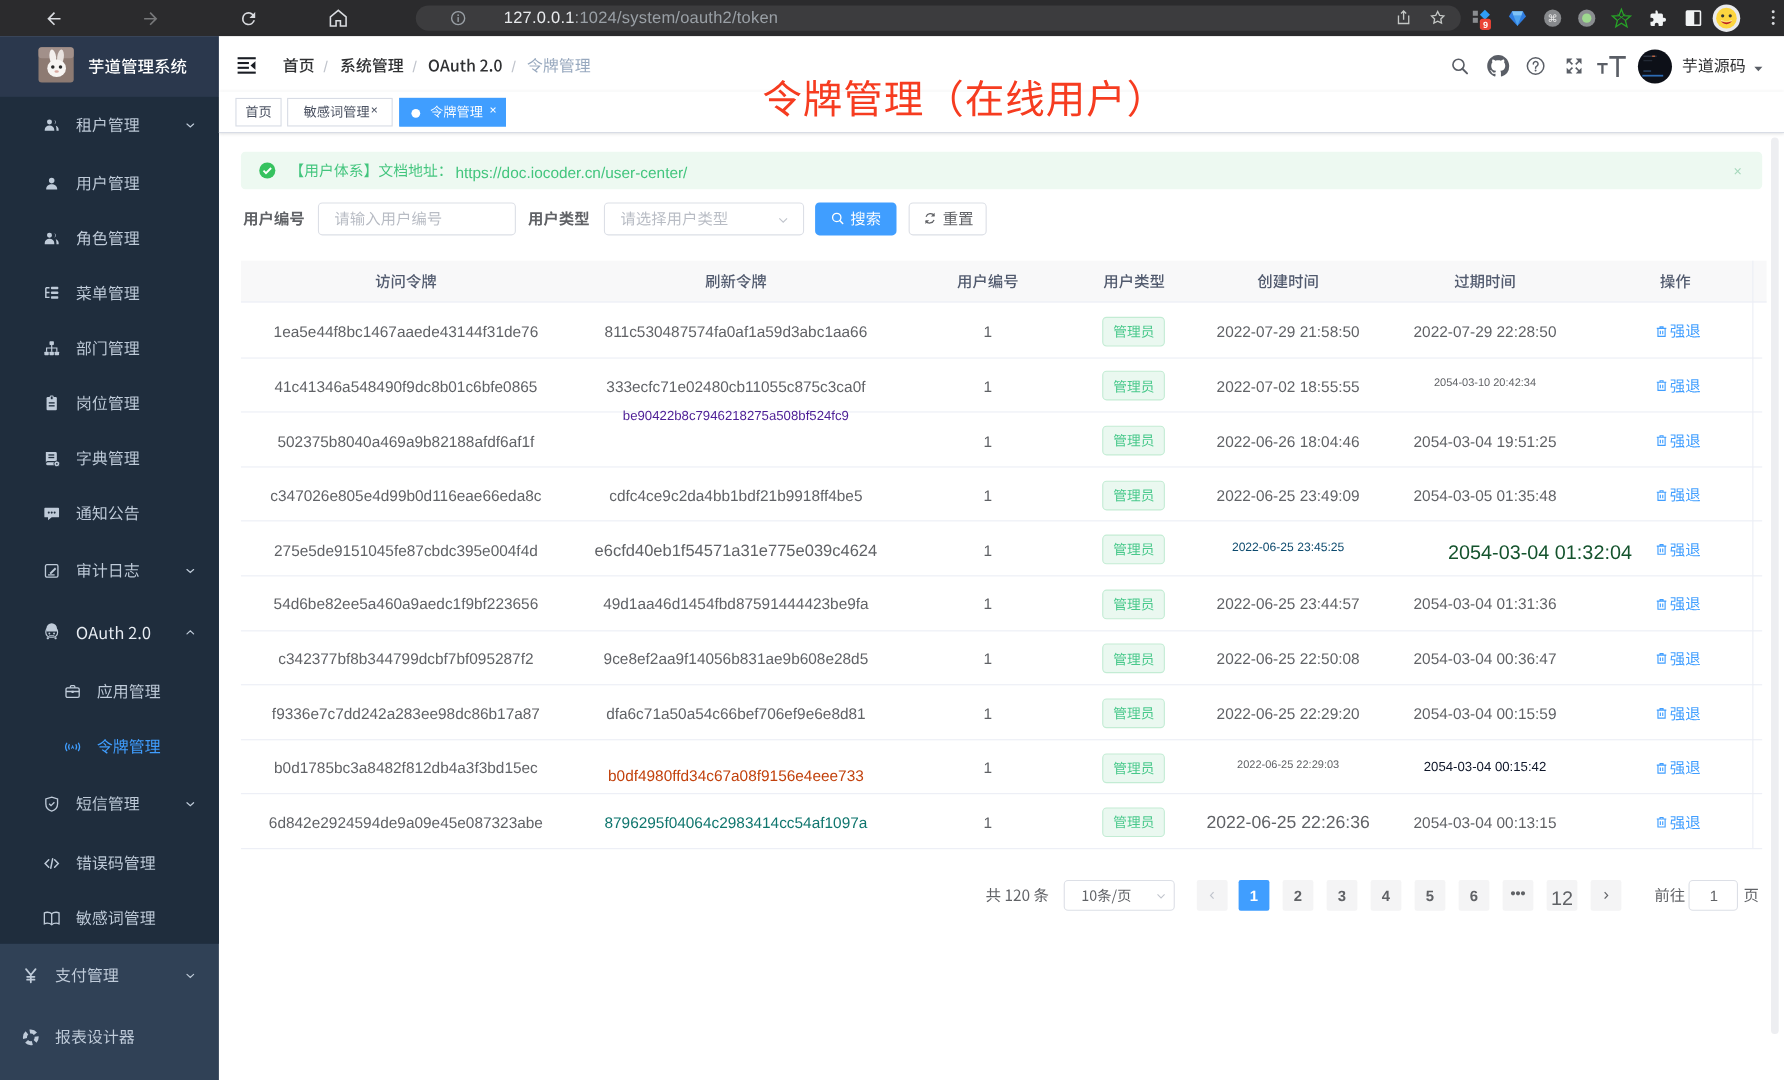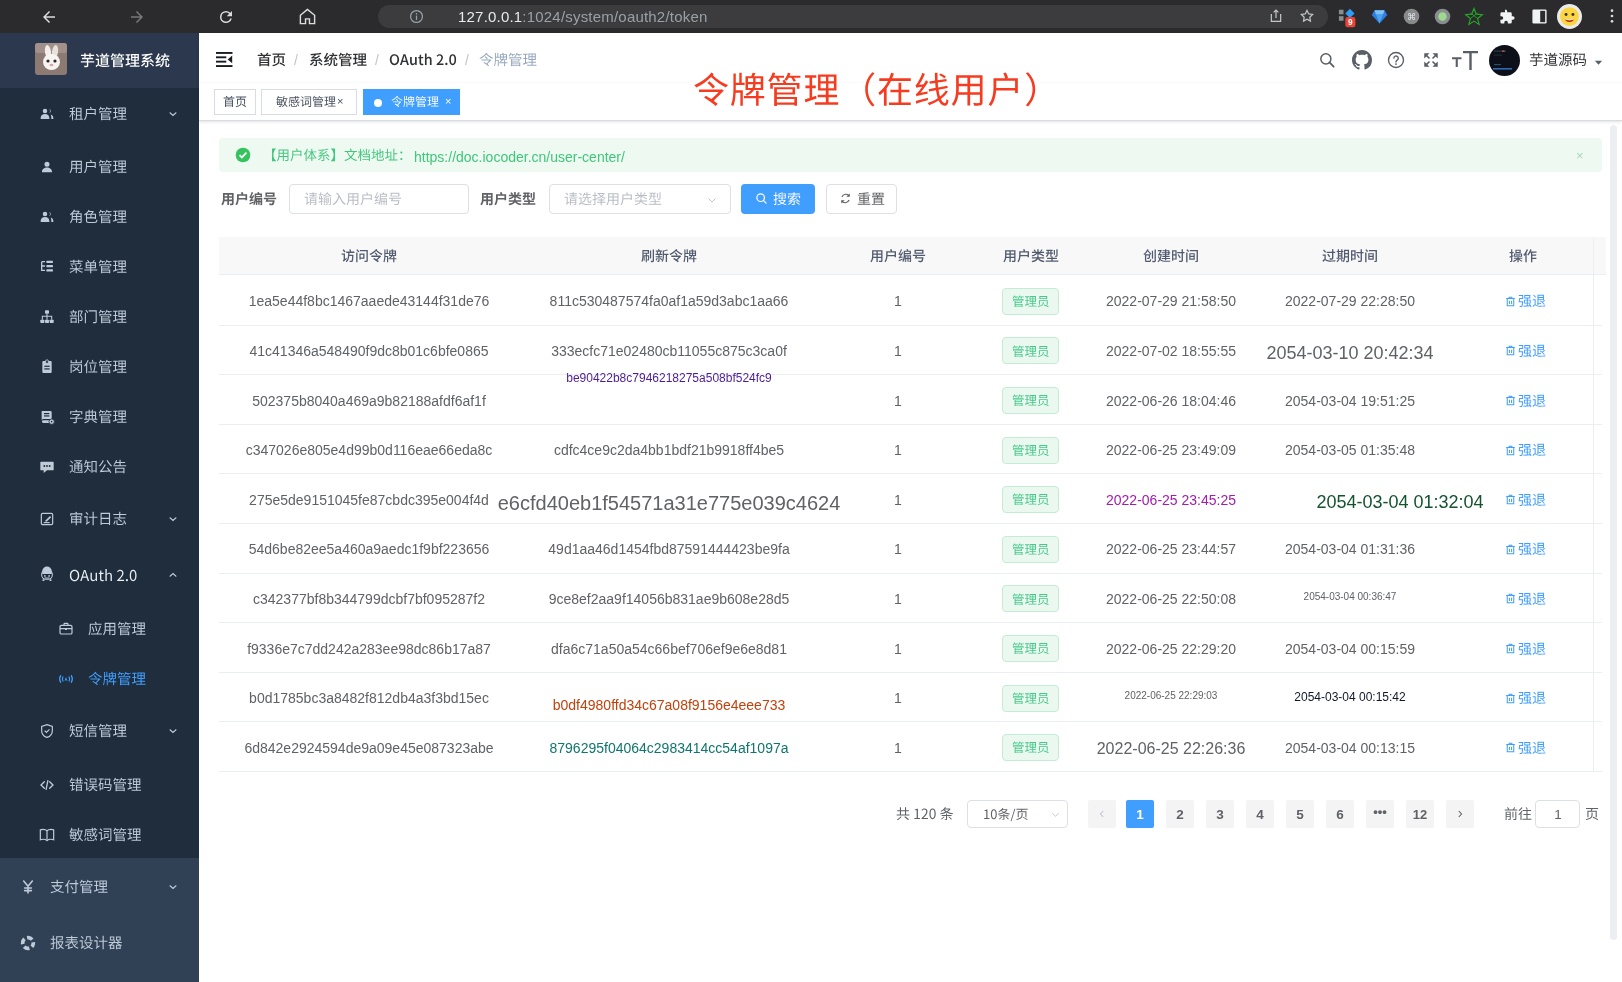--- a/index.html
+++ b/index.html
@@ -811,21 +811,21 @@
     <div class="lat" style="left:898px;top:342.9px;font-size:14px;color:#606266;transform:translateX(-50%)">1</div>
     <div class="abs" style="left:1002px;top:337.4px;width:57px;height:27px;background:#eaf8f0;border:1px solid #c3ecd4;border-radius:4px"></div>
     <svg class="t" style="left:1012.2px;top:355.5px">
       <g transform="scale(0.01250)" fill="#47c88a">
         <use href="#r7ba1"></use>
         <use href="#r7406" x="1000"></use>
         <use href="#r5458" x="2000"></use>
       </g>
     </svg>
     <div class="lat" style="left:1171px;top:342.9px;font-size:14px;color:#606266;transform:translateX(-50%)">2022-07-02 18:55:55</div>
-    <div class="lat" style="left:1350px;top:342.9px;font-size:18px;color:#606266;transform:translateX(-50%)">2054-03-10 20:42:34</div>
+    <div class="lat" style="left:1350px;top:342.9px;font-size:10px;color:#606266;transform:translateX(-50%)">2054-03-10 20:42:34</div>
     <svg class="ic" style="left:1504px;top:344.4px" width="13" height="13" viewBox="0 0 24 24" fill="none" stroke="#409eff" stroke-width="1.9">
 <path d="M4 6.5h16M9.5 6V4h5v2M6 6.5V20h12V6.5M10 10.5v6M14 10.5v6"></path>
     </svg>
     <svg class="t" style="left:1517.5px;top:356.0px">
       <g transform="scale(0.01400)" fill="#409eff">
         <use href="#r5f3a"></use>
         <use href="#r9000" x="1000"></use>
       </g>
     </svg>
     <div class="abs" style="left:219px;top:423.8px;width:1383px;height:1px;background:#ebeef5"></div>
@@ -869,31 +869,31 @@
 <path d="M4 6.5h16M9.5 6V4h5v2M6 6.5V20h12V6.5M10 10.5v6M14 10.5v6"></path>
     </svg>
     <svg class="t" style="left:1517.5px;top:455.2px">
       <g transform="scale(0.01400)" fill="#409eff">
         <use href="#r5f3a"></use>
         <use href="#r9000" x="1000"></use>
       </g>
     </svg>
     <div class="abs" style="left:219px;top:523.0px;width:1383px;height:1px;background:#ebeef5"></div>
     <div class="lat" style="left:369px;top:491.7px;font-size:14px;color:#606266;transform:translateX(-50%)">275e5de9151045fe87cbdc395e004f4d</div>
-    <div class="lat" style="left:669px;top:491.7px;font-size:20px;color:#606266;transform:translateX(-50%)">e6cfd40eb1f54571a31e775e039c4624</div>
+    <div class="lat" style="left:669px;top:491.7px;font-size:15px;color:#606266;transform:translateX(-50%)">e6cfd40eb1f54571a31e775e039c4624</div>
     <div class="lat" style="left:898px;top:491.7px;font-size:14px;color:#606266;transform:translateX(-50%)">1</div>
     <div class="abs" style="left:1002px;top:486.2px;width:57px;height:27px;background:#eaf8f0;border:1px solid #c3ecd4;border-radius:4px"></div>
     <svg class="t" style="left:1012.2px;top:504.3px">
       <g transform="scale(0.01250)" fill="#47c88a">
         <use href="#r7ba1"></use>
         <use href="#r7406" x="1000"></use>
         <use href="#r5458" x="2000"></use>
       </g>
     </svg>
-    <div class="lat" style="left:1171px;top:491.7px;font-size:14px;color:#a21caf;transform:translateX(-50%)">2022-06-25 23:45:25</div>
+    <div class="lat" style="left:1171px;top:491.7px;font-size:11px;color:#0c4a6e;transform:translateX(-50%)">2022-06-25 23:45:25</div>
     <div class="lat" style="left:1400px;top:491.7px;font-size:18px;color:#14532d;transform:translateX(-50%)">2054-03-04 01:32:04</div>
     <svg class="ic" style="left:1504px;top:493.2px" width="13" height="13" viewBox="0 0 24 24" fill="none" stroke="#409eff" stroke-width="1.9">
 <path d="M4 6.5h16M9.5 6V4h5v2M6 6.5V20h12V6.5M10 10.5v6M14 10.5v6"></path>
     </svg>
     <svg class="t" style="left:1517.5px;top:504.8px">
       <g transform="scale(0.01400)" fill="#409eff">
         <use href="#r5f3a"></use>
         <use href="#r9000" x="1000"></use>
       </g>
     </svg>
@@ -926,21 +926,21 @@
     <div class="lat" style="left:898px;top:590.9px;font-size:14px;color:#606266;transform:translateX(-50%)">1</div>
     <div class="abs" style="left:1002px;top:585.4px;width:57px;height:27px;background:#eaf8f0;border:1px solid #c3ecd4;border-radius:4px"></div>
     <svg class="t" style="left:1012.2px;top:603.5px">
       <g transform="scale(0.01250)" fill="#47c88a">
         <use href="#r7ba1"></use>
         <use href="#r7406" x="1000"></use>
         <use href="#r5458" x="2000"></use>
       </g>
     </svg>
     <div class="lat" style="left:1171px;top:590.9px;font-size:14px;color:#606266;transform:translateX(-50%)">2022-06-25 22:50:08</div>
-    <div class="lat" style="left:1350px;top:590.9px;font-size:10px;color:#606266;transform:translateX(-50%)">2054-03-04 00:36:47</div>
+    <div class="lat" style="left:1350px;top:590.9px;font-size:14px;color:#606266;transform:translateX(-50%)">2054-03-04 00:36:47</div>
     <svg class="ic" style="left:1504px;top:592.4px" width="13" height="13" viewBox="0 0 24 24" fill="none" stroke="#409eff" stroke-width="1.9">
 <path d="M4 6.5h16M9.5 6V4h5v2M6 6.5V20h12V6.5M10 10.5v6M14 10.5v6"></path>
     </svg>
     <svg class="t" style="left:1517.5px;top:604.0px">
       <g transform="scale(0.01400)" fill="#409eff">
         <use href="#r5f3a"></use>
         <use href="#r9000" x="1000"></use>
       </g>
     </svg>
     <div class="abs" style="left:219px;top:671.8px;width:1383px;height:1px;background:#ebeef5"></div>
@@ -1047,21 +1047,21 @@
     <div class="lat" style="left:1220px;top:806.5px;font-size:13.5px;font-weight:bold;color:#606266;transform:translateX(-50%)">3</div>
     <div class="abs" style="left:1246px;top:800px;width:28px;height:28px;background:#f4f4f5;border-radius:2px"></div>
     <div class="lat" style="left:1260px;top:806.5px;font-size:13.5px;font-weight:bold;color:#606266;transform:translateX(-50%)">4</div>
     <div class="abs" style="left:1286px;top:800px;width:28px;height:28px;background:#f4f4f5;border-radius:2px"></div>
     <div class="lat" style="left:1300px;top:806.5px;font-size:13.5px;font-weight:bold;color:#606266;transform:translateX(-50%)">5</div>
     <div class="abs" style="left:1326px;top:800px;width:28px;height:28px;background:#f4f4f5;border-radius:2px"></div>
     <div class="lat" style="left:1340px;top:806.5px;font-size:13.5px;font-weight:bold;color:#606266;transform:translateX(-50%)">6</div>
     <div class="abs" style="left:1366px;top:800px;width:28px;height:28px;background:#f4f4f5;border-radius:2px"></div>
     <div class="lat" style="left:1380px;top:804px;font-size:13px;font-weight:bold;color:#606266;transform:translateX(-50%)">•••</div>
     <div class="abs" style="left:1406px;top:800px;width:28px;height:28px;background:#f4f4f5;border-radius:2px"></div>
-    <div class="lat" style="left:1420px;top:806.5px;font-size:13px;font-weight:bold;color:#606266;transform:translateX(-50%)">12</div>
+    <div class="lat" style="left:1420px;top:806.5px;font-size:18px;font-weight:normal;color:#606266;transform:translateX(-50%)">12</div>
     <div class="abs" style="left:1446px;top:800px;width:28px;height:28px;background:#f4f4f5;border-radius:2px"></div>
     <svg class="ic" style="left:1454px;top:808px" width="12" height="12" viewBox="0 0 24 24">
       <path d="M9.5 6 15 12l-5.5 6" fill="none" stroke="#606266" stroke-width="2.2"></path>
     </svg>
     <svg class="t" style="left:1504.0px;top:819.1px">
       <g transform="scale(0.01400)" fill="#606266">
         <use href="#r524d"></use>
         <use href="#r5f80" x="1000"></use>
       </g>
     </svg>

